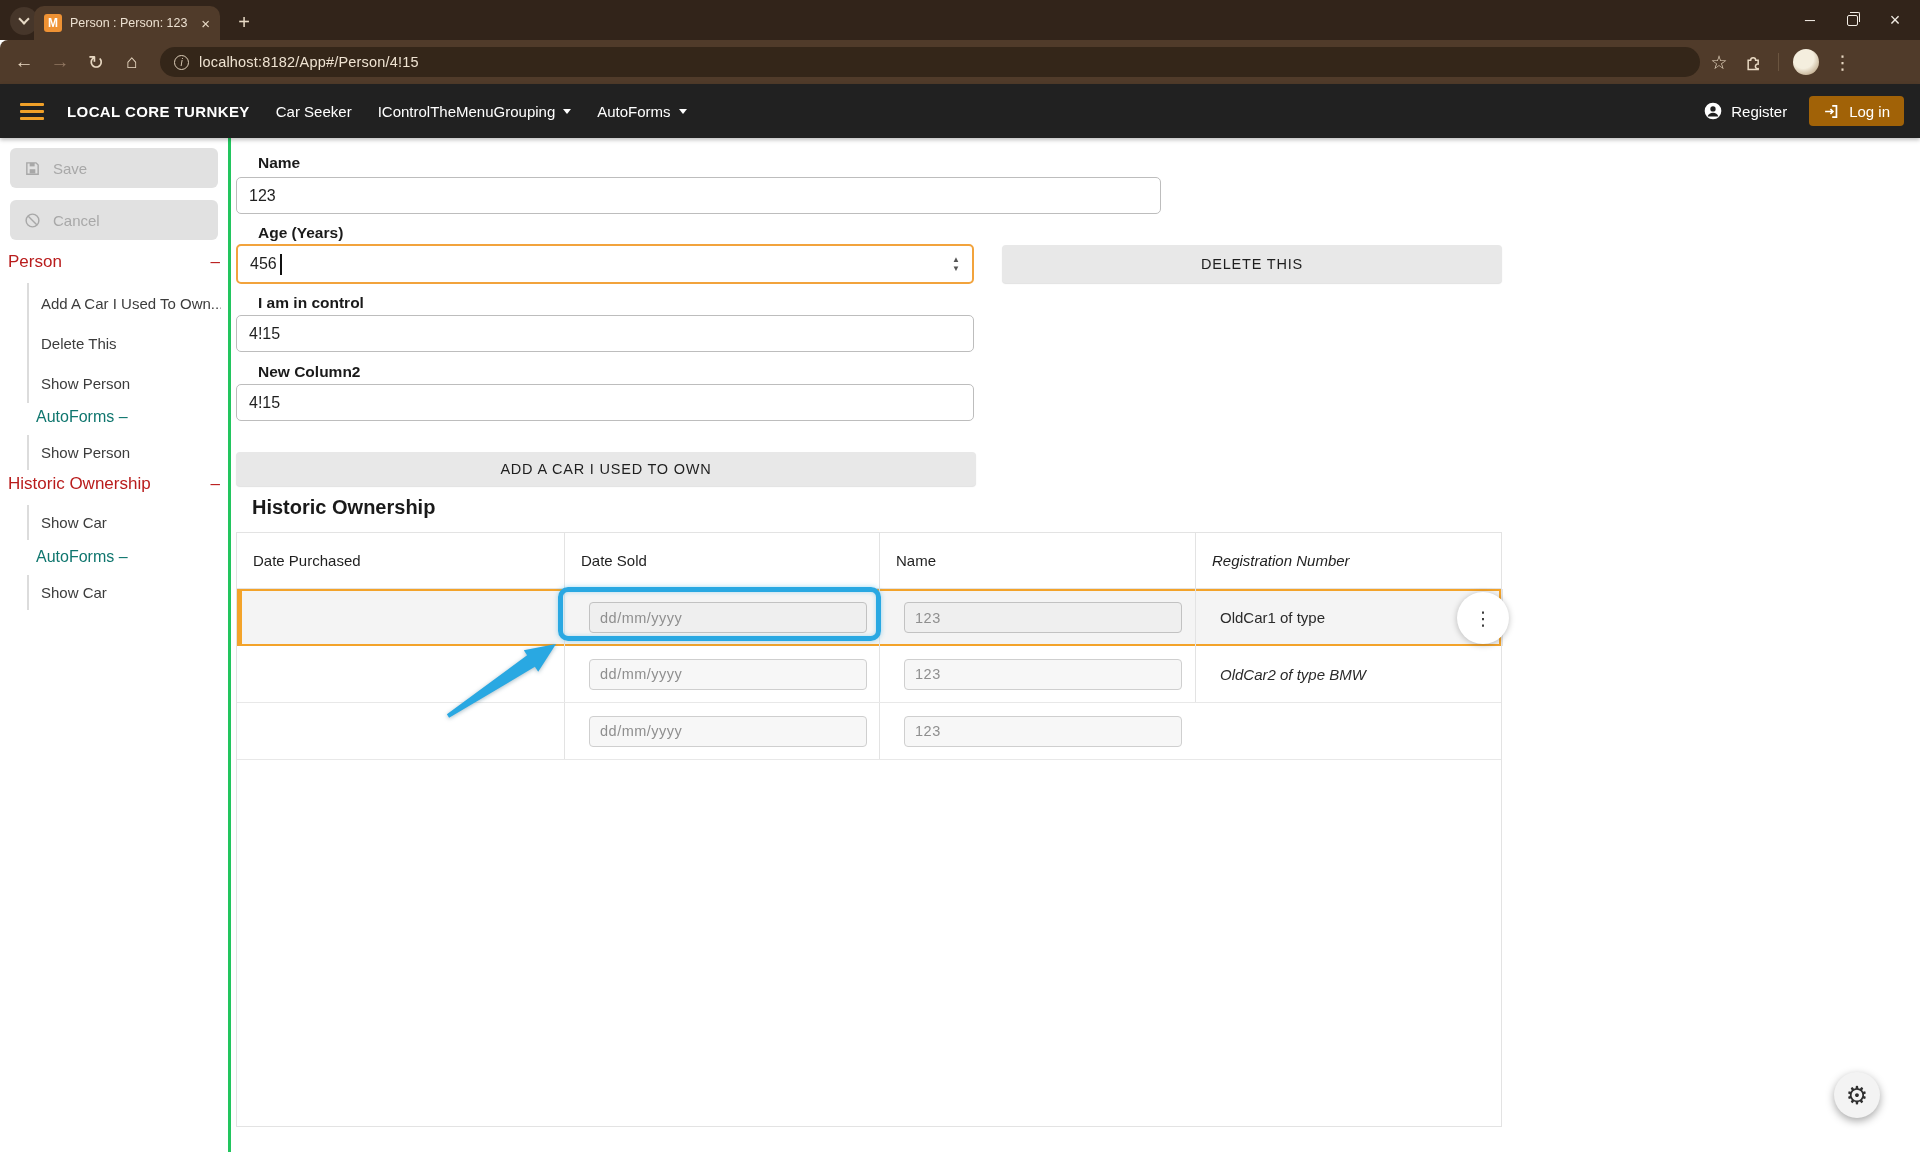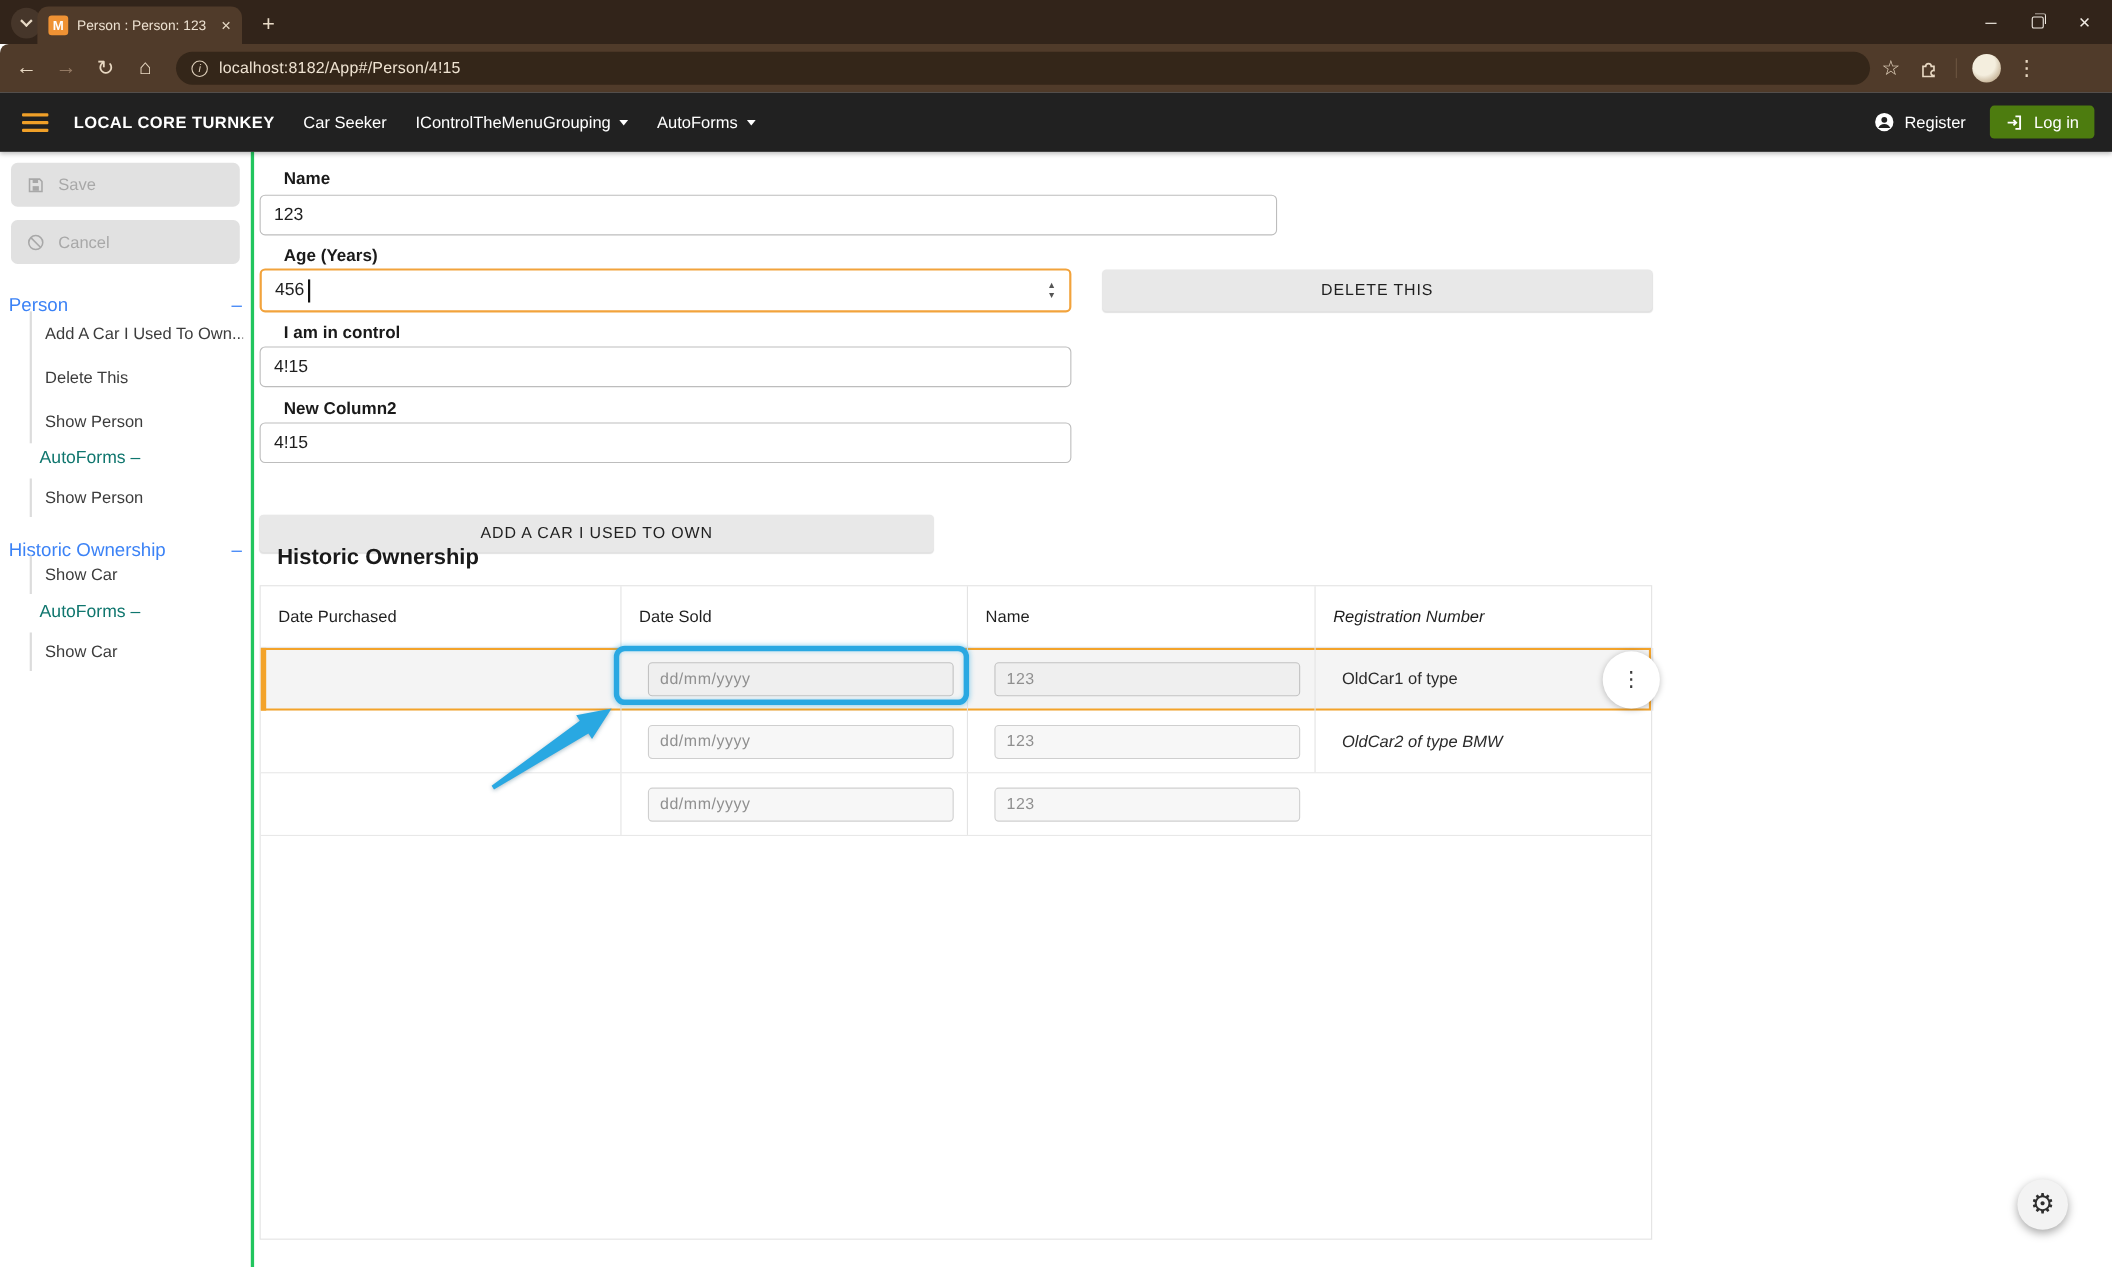--- a/index.html
+++ b/index.html
@@ -44,32 +44,32 @@
   .appbar { position:absolute; left:0; top:84px; width:1920px; height:54px; background:#212121;
     display:flex; align-items:center; box-shadow:0 2px 4px rgba(0,0,0,.25); z-index:5; }
   .hamburger { margin-left:20px; width:24px; display:flex; flex-direction:column; gap:4px; }
   .hamburger span { height:3px; background:#f0a028; border-radius:1px; }
   .brand { color:#fff; font-weight:bold; font-size:15px; letter-spacing:.4px; margin-left:23px; }
   .navitem { color:#fff; font-size:15px; margin-left:26px; display:flex; align-items:center; gap:8px; }
   .navitem .caret { width:0; height:0; border-left:4.5px solid transparent; border-right:4.5px solid transparent;
     border-top:5px solid #fff; }
   .appbar-right { margin-left:auto; margin-right:16px; display:flex; align-items:center; gap:22px; }
   .register { color:#fff; font-size:15px; display:flex; align-items:center; gap:8px; }
-  .login-btn { background:#4d7c0f; color:#fff; font-size:15px; height:30px; padding:0 14px;
+  .login-btn { background:#a16207; color:#fff; font-size:15px; height:30px; padding:0 14px;
     border:none; border-radius:4px; display:flex; align-items:center; gap:9px; }
 
   
   .main { position:absolute; left:0; top:138px; width:1920px; height:1014px; background:#fff; }
   .sidebar { position:absolute; left:0; top:0; width:231px; height:100%; background:#fff;
     border-right:3px solid #22c55e; }
   .sb-btn { position:absolute; left:10px; width:208px; height:40px; background:#e1e1e1; border:none;
     border-radius:6px; color:#a8a8a8; font-size:15px; font-weight:500; display:flex; align-items:center;
     gap:12px; padding:0 14px; font-family:inherit; }
-  .sb-head { position:absolute; left:8px; width:212px; color:#3b82f6; font-size:17px;
-    display:flex; justify-content:space-between; align-items:flex-end;margin-top:16px; }
+  .sb-head { position:absolute; left:8px; width:212px; color:#b91c1c; font-size:17px;
+    display:flex; justify-content:space-between; align-items:flex-end; }
   .sb-sub { position:absolute; left:36px; color:#0f766e; font-size:16px; }
   .sb-items { position:absolute; left:27px; border-left:2px solid #dcdcdc; padding-left:12px;
     display:flex; flex-direction:column; }
   .sb-item { height:40px; display:flex; align-items:center; color:#3c3c3c; font-size:15px;
     white-space:nowrap; overflow:hidden; width:180px; }
   .sb-item.compact { height:35px; }
 
   .content { position:absolute; left:231px; top:0; width:1689px; height:100%; }
   .flabel { position:absolute; font-size:15.5px; font-weight:bold; color:#1a1a1a; }
   .tinput { position:absolute; height:37px; border:1px solid #bdbdbd; border-radius:5px;
@@ -265,21 +265,21 @@
       </span>
     </div>
     <button class="gbtn" style="left:771px; top:107px; width:500px; height:38px">DELETE THIS</button>
 
     <label class="flabel" style="left:27px; top:156px">I am in control</label>
     <input class="tinput" style="left: 5px; top: 177px; width: 738px;" value="4!15">
 
     <label class="flabel" style="left:27px; top:225px">New Column2</label>
     <input class="tinput" style="left: 5px; top: 246px; width: 738px;" value="4!15">
 
-    <button class="gbtn" style="left:5px; top:330px; width:613px; height:34px">ADD A CAR I USED TO OWN</button>
+    <button class="gbtn" style="left:5px; top:314px; width:740px; height:34px">ADD A CAR I USED TO OWN</button>
 
     <h2 class="section-title">Historic Ownership</h2>
 
     <div class="otable">
       <div class="trow thead">
         <div class="cell">Date Purchased</div>
         <div class="cell">Date Sold</div>
         <div class="cell">Name</div>
         <div class="cell">Registration Number</div>
       </div>

